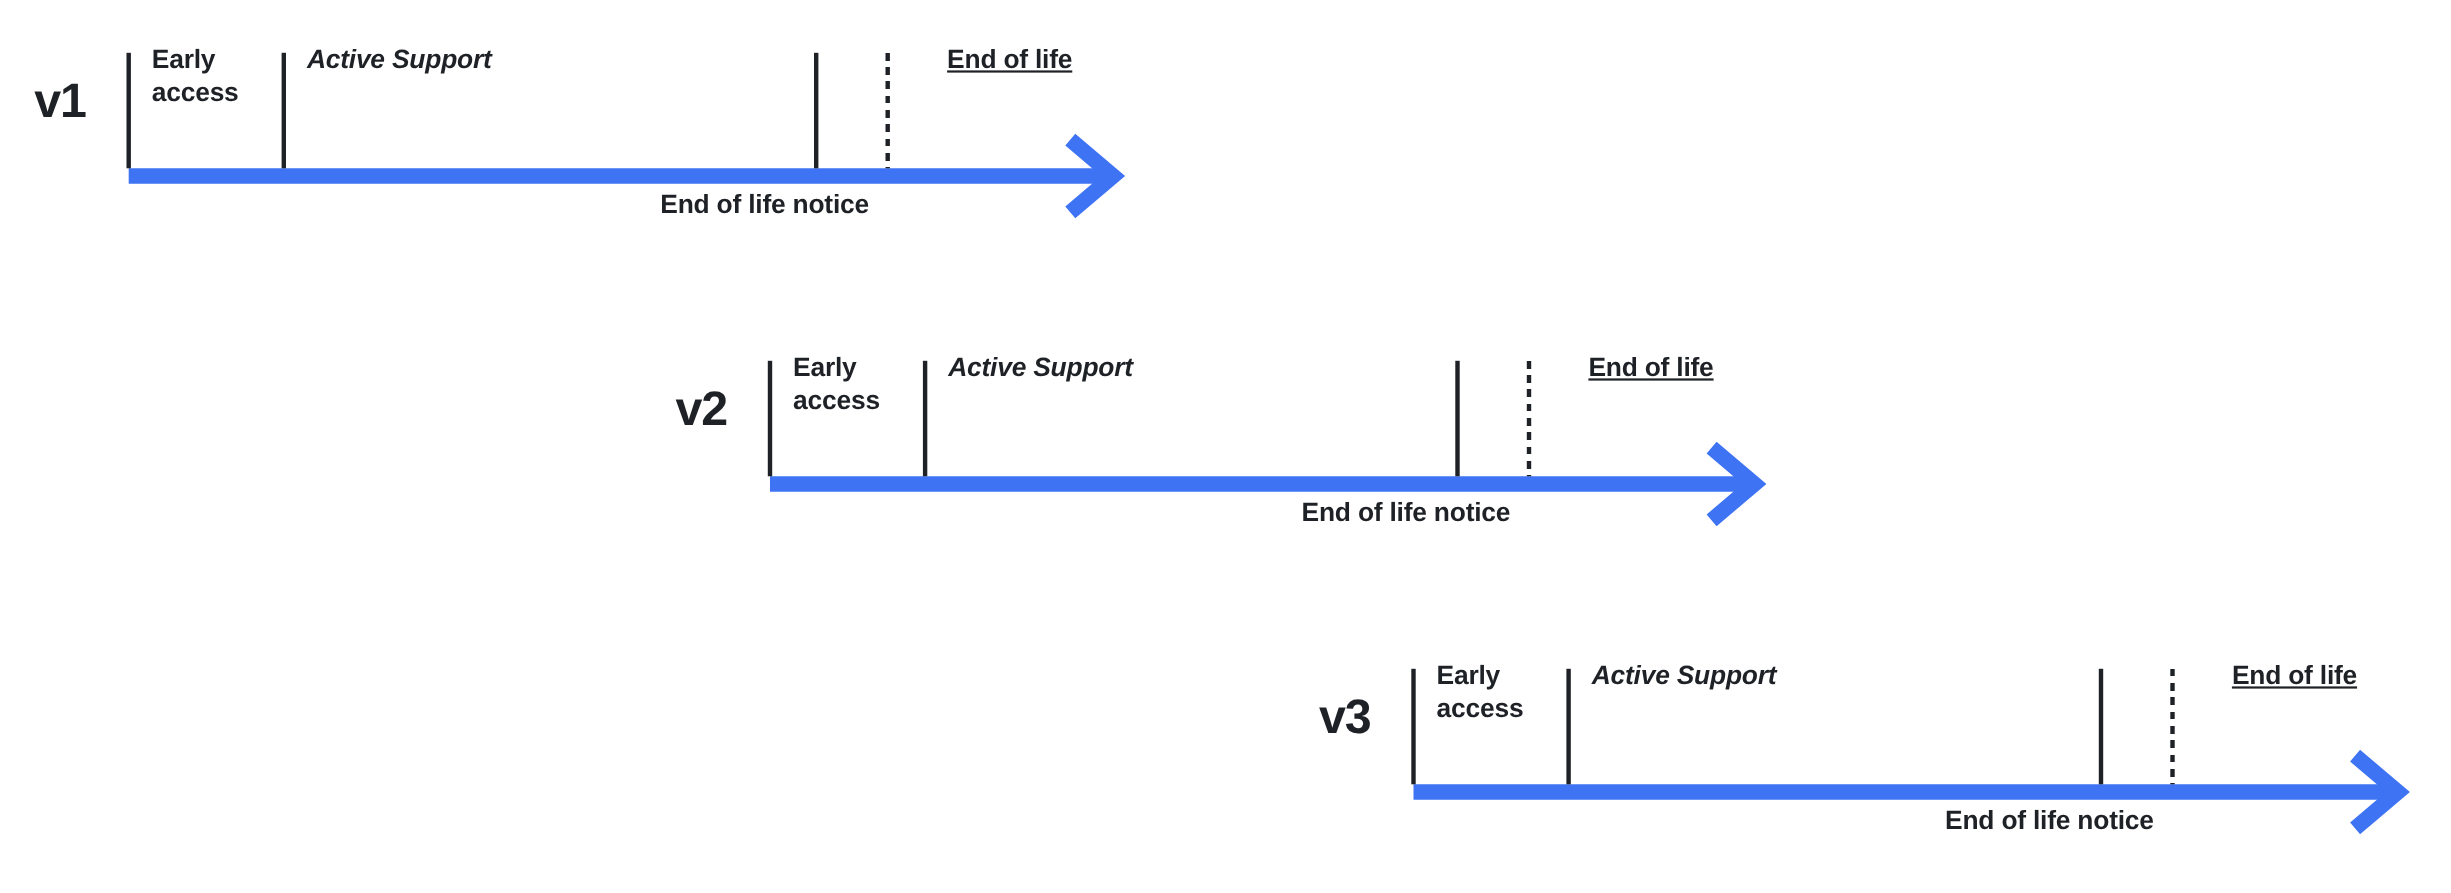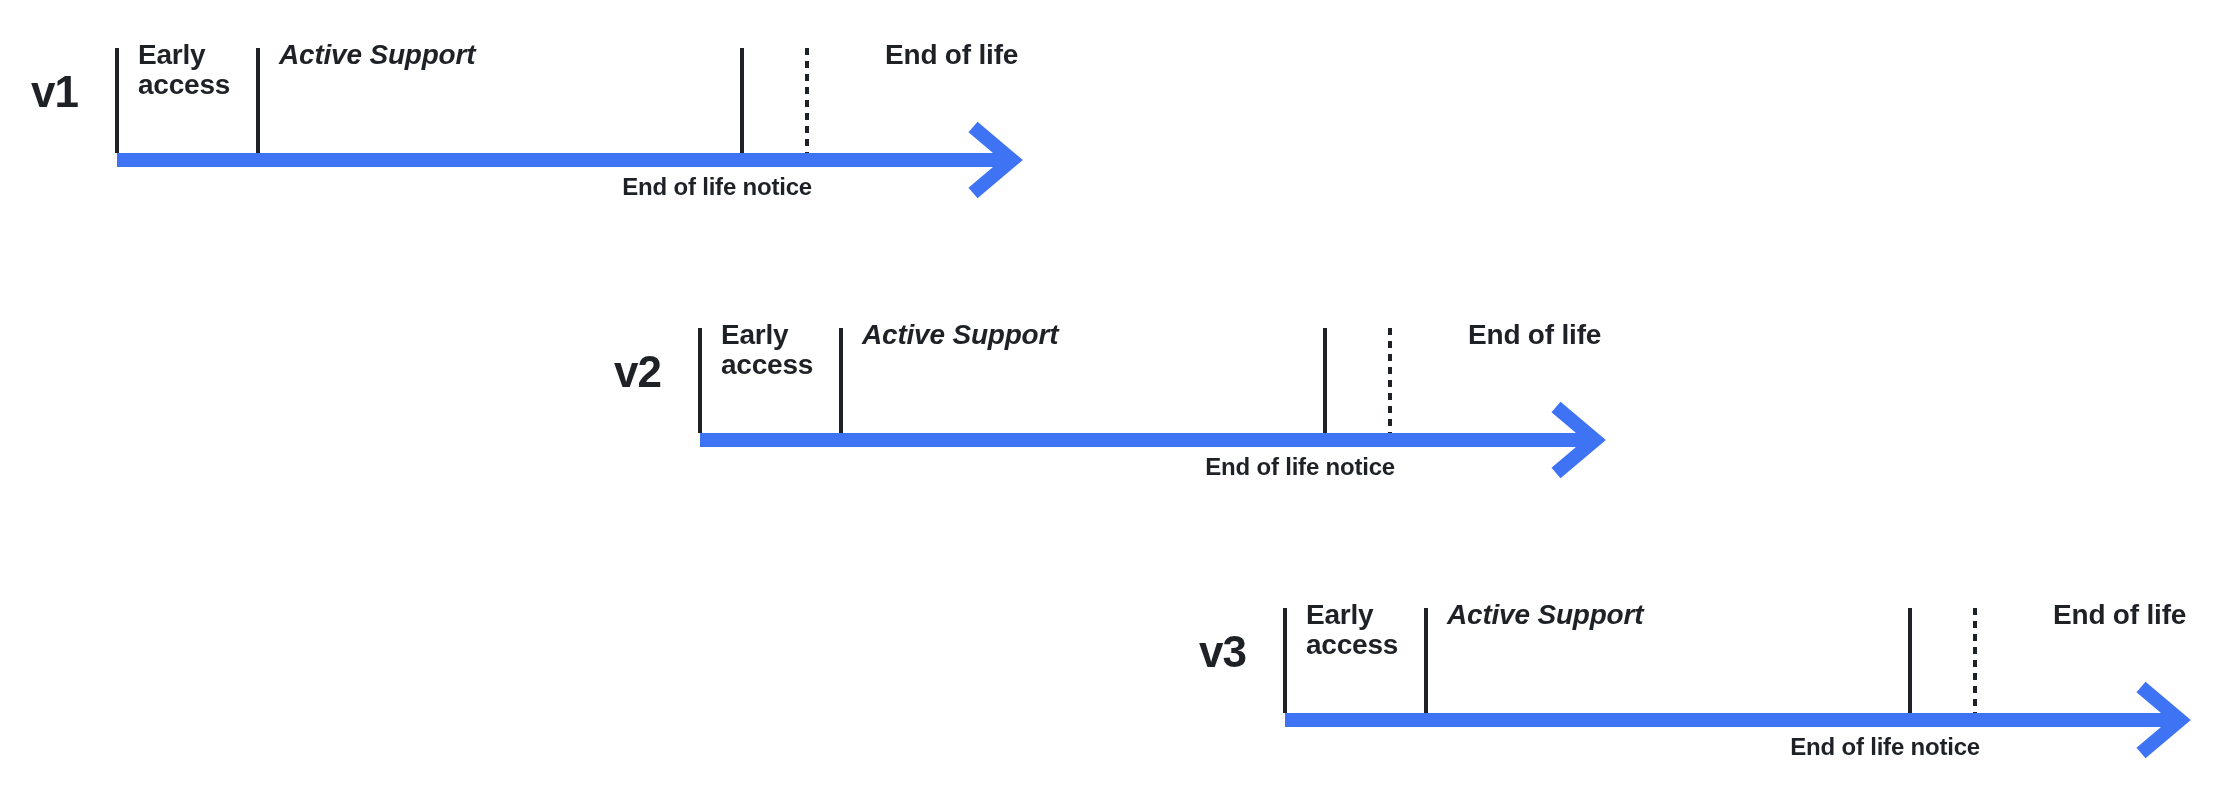--- a/index.html
+++ b/index.html
@@ -78,34 +78,34 @@
     background: repeating-linear-gradient(
       to bottom,
       var(--ink) 0px, var(--ink) 7px,
       transparent 7px, transparent 13px
     );
   }
 
   .phase {
     position: absolute;
     top: -8px;
-    font-size: 28px;
+    font-size: 24px;
     font-weight: 700;
     line-height: 30px;
     color: var(--ink);
     letter-spacing: -0.2px;
   }
   .early  { left: 121px; width: 96px; }
   .active { left: 262px; white-space: nowrap; font-style: italic; }
-  .eol    { left: 868px; white-space: nowrap; }
+  .eol    { left: 844px; white-space: nowrap; text-decoration: underline; }
 
   .notice {
     position: absolute;
     top: 124px;
-    left: 495px;
+    left: 473px;
     width: 300px;
     text-align: right;
     font-size: 24px;
     font-weight: 700;
     line-height: 30px;
     color: var(--ink);
     letter-spacing: -0.2px;
     white-space: nowrap;
   }
 </style>

